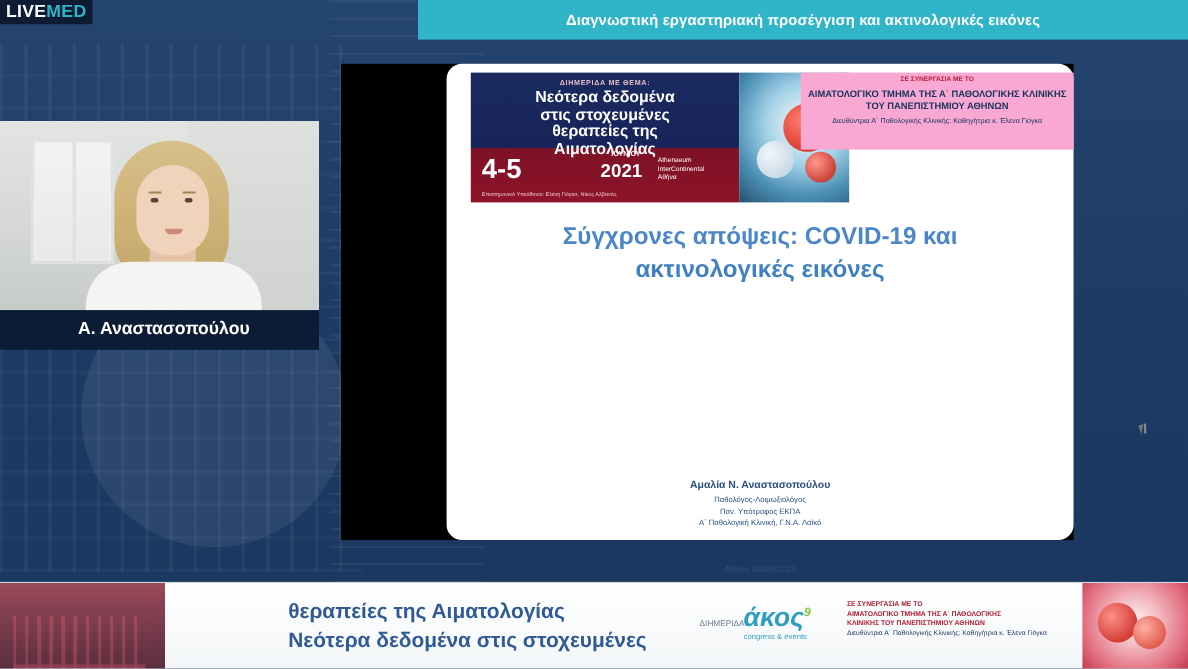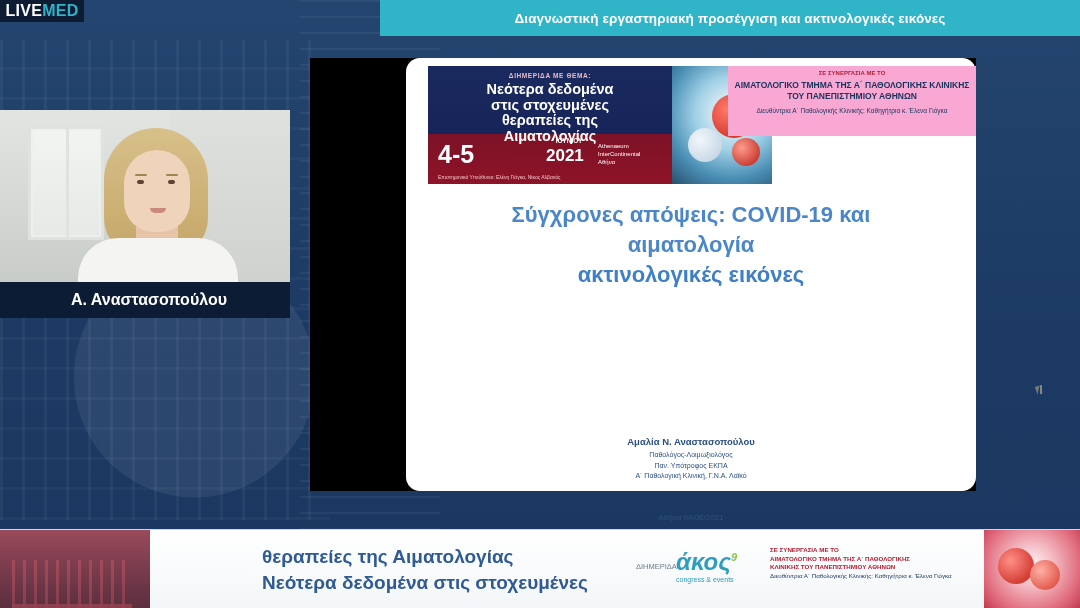--- a/index.html
+++ b/index.html
@@ -269,21 +269,20 @@
       </div>
       <div class="hdr-right">
         <div class="r1">ΣΕ ΣΥΝΕΡΓΑΣΙΑ ΜΕ ΤΟ</div>
         <div class="r2">ΑΙΜΑΤΟΛΟΓΙΚΟ ΤΜΗΜΑ ΤΗΣ Α΄ ΠΑΘΟΛΟΓΙΚΗΣ ΚΛΙΝΙΚΗΣ ΤΟΥ ΠΑΝΕΠΙΣΤΗΜΙΟΥ ΑΘΗΝΩΝ</div>
         <div class="r3">Διευθύντρια Α΄ Παθολογικής Κλινικής: Καθηγήτρια κ. Έλενα Γιόγκα</div>
       </div>
     </div>
 
     <div class="slide-title">
       <div>Σύγχρονες απόψεις: COVID-19 και</div>
-      <div>αιματολογία</div>
       <div class="l2">ακτινολογικές εικόνες</div>
     </div>
 
     <div class="slide-author">Αμαλία Ν. Αναστασοπούλου</div>
     <div class="slide-aff">
       <div>Παθολόγος-Λοιμωξιολόγος</div>
       <div>Παν. Υπότροφος ΕΚΠΑ</div>
       <div>Α΄ Παθολογική Κλινική, Γ.Ν.Α. Λαϊκό</div>
     </div>
     <div class="slide-date">Αθήνα 04/06/2021</div>

